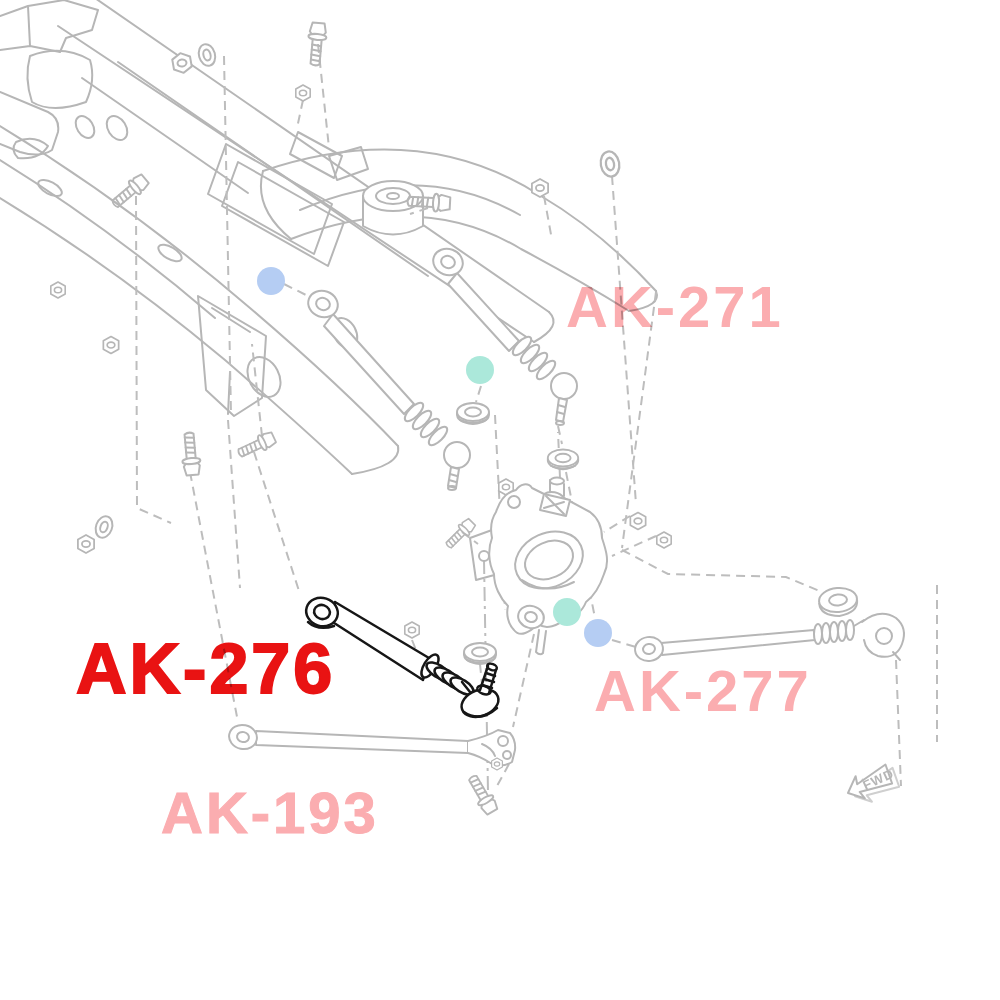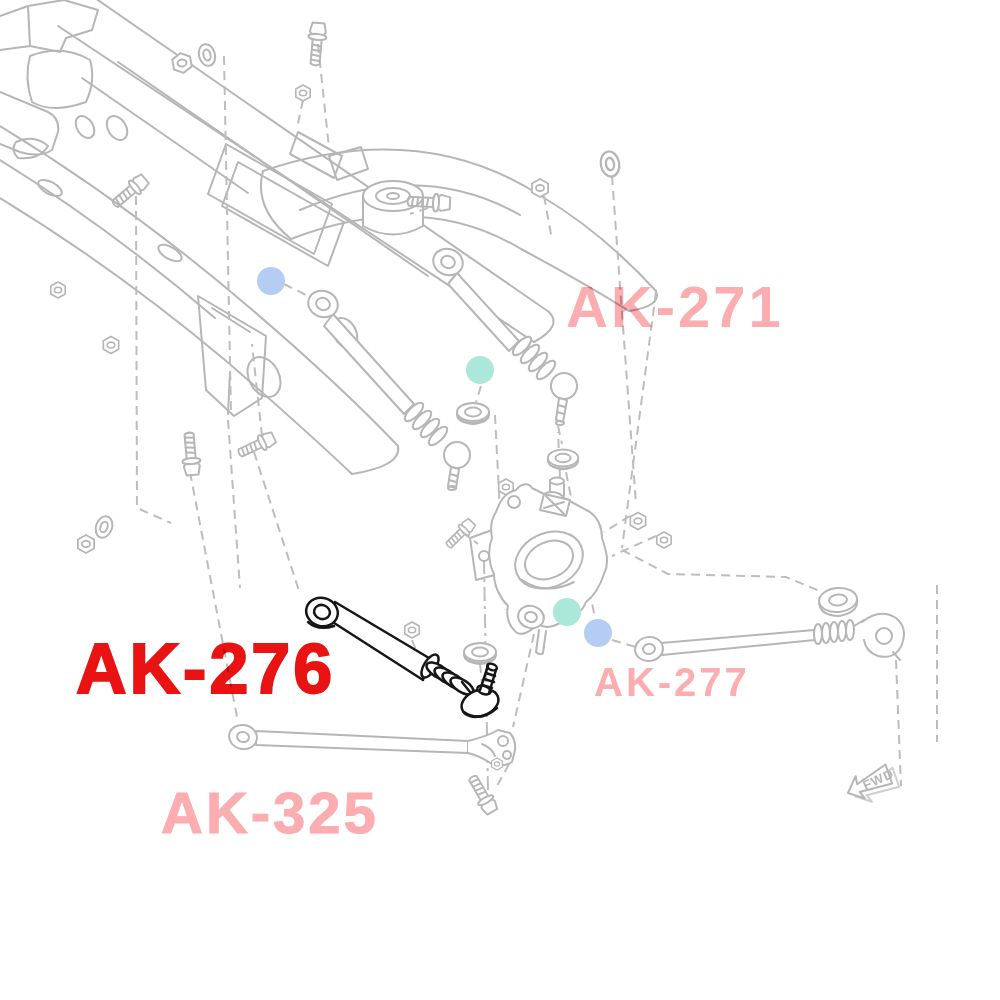--- a/index.html
+++ b/index.html
@@ -8,21 +8,21 @@
     overflow:hidden;font-family:"Liberation Sans", sans-serif;
   }
   .stage svg{position:absolute;left:0;top:0;}
   .part-label{
     position:absolute;font-weight:bold;line-height:1;letter-spacing:3px;
     mix-blend-mode:multiply;white-space:nowrap;user-select:none;
   }
   .lbl-272{left:86px;top:354px;font-size:64px;}
   .lbl-271{left:542px;top:278px;font-size:58px;margin-left:24px;}
   .lbl-276{left:76px;top:634px;font-size:70px;text-align:center;-webkit-text-stroke:2px currentColor;}
-  .lbl-277{left:594px;top:662px;font-size:40px;text-align:center;}
+  .lbl-277{left:594px;top:662px;font-size:58px;text-align:center;}
   .lbl-193{left:161px;top:784px;font-size:58px;-webkit-text-stroke:1px currentColor;}
 </style>
 </head>
 <body>
 
 <div class="stage">
 
 <svg width="1000" height="1000" viewBox="0 0 1000 1000">
   <defs>
     <g id="nut">
@@ -257,14 +257,14 @@
       <path d="M3,3 L17,-9 L15,-1 L49,-7 L47,13 L14,7 L16,15 Z" transform="translate(2 3)" stroke="#cfcfcf"></path>
       <path d="M0,0 L14,-12 L12,-4 L46,-10 L44,10 L11,4 L13,12 Z"></path>
       <text x="17" y="5" font-size="13" font-weight="bold" fill="#b6b6b6" stroke="none" letter-spacing="1">FWD</text>
     </g>
   </g>
 </svg>
 
 <div class="part-label lbl-271" style="color: rgb(251, 173, 176);">AK-271</div>
 <div class="part-label lbl-276" style="color: rgb(233, 19, 19);">AK-276</div>
 <div class="part-label lbl-277" style="color: rgb(251, 173, 176);">AK-277</div>
-<div class="part-label lbl-193" style="color: rgb(251, 173, 176);">AK-325</div>
+<div class="part-label lbl-193" style="color: rgb(251, 173, 176);">AK-193</div>
 </div>
 
 </body></html>

